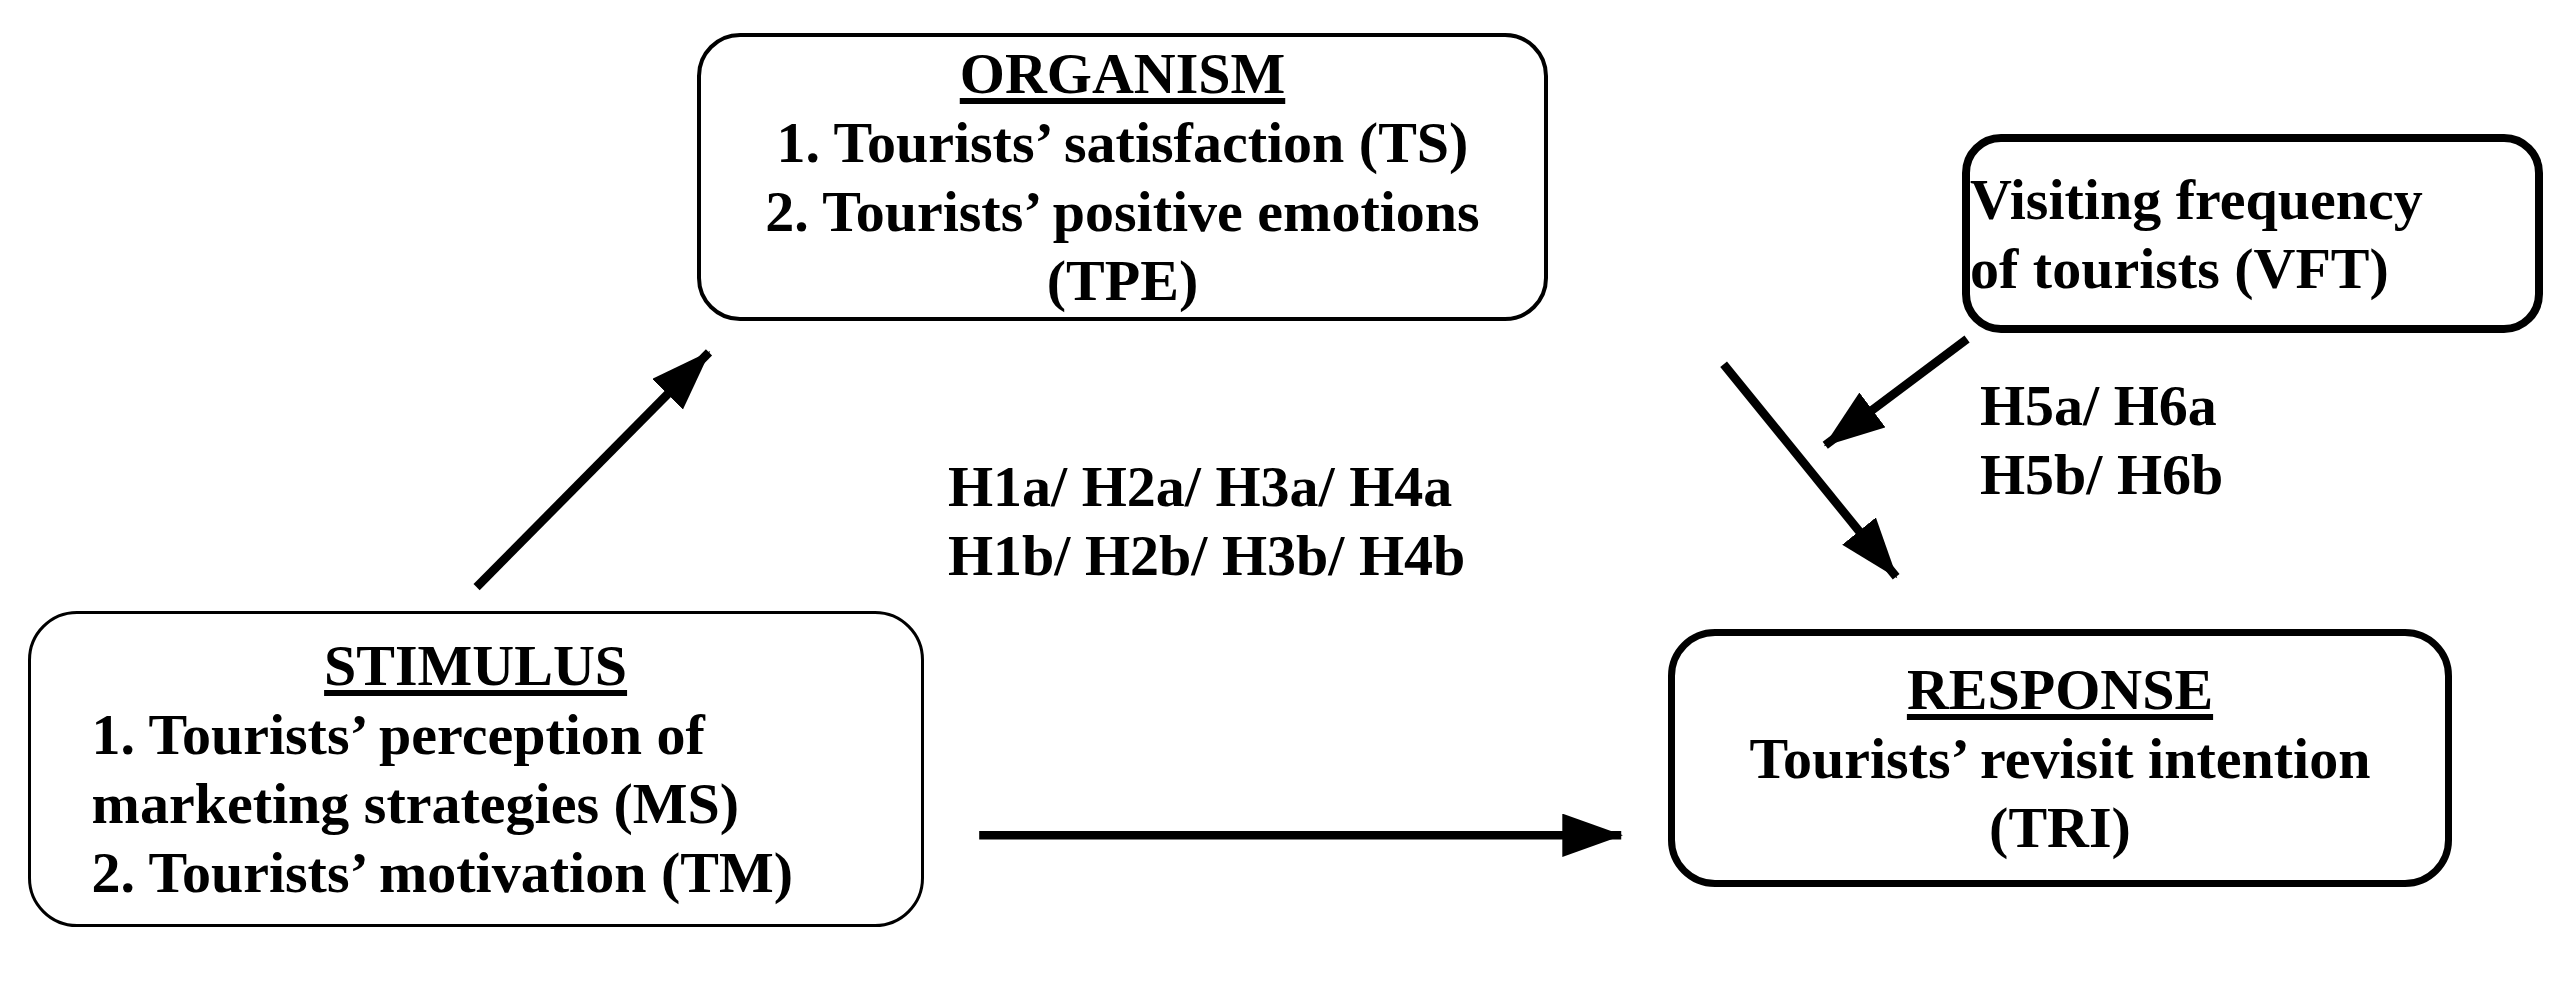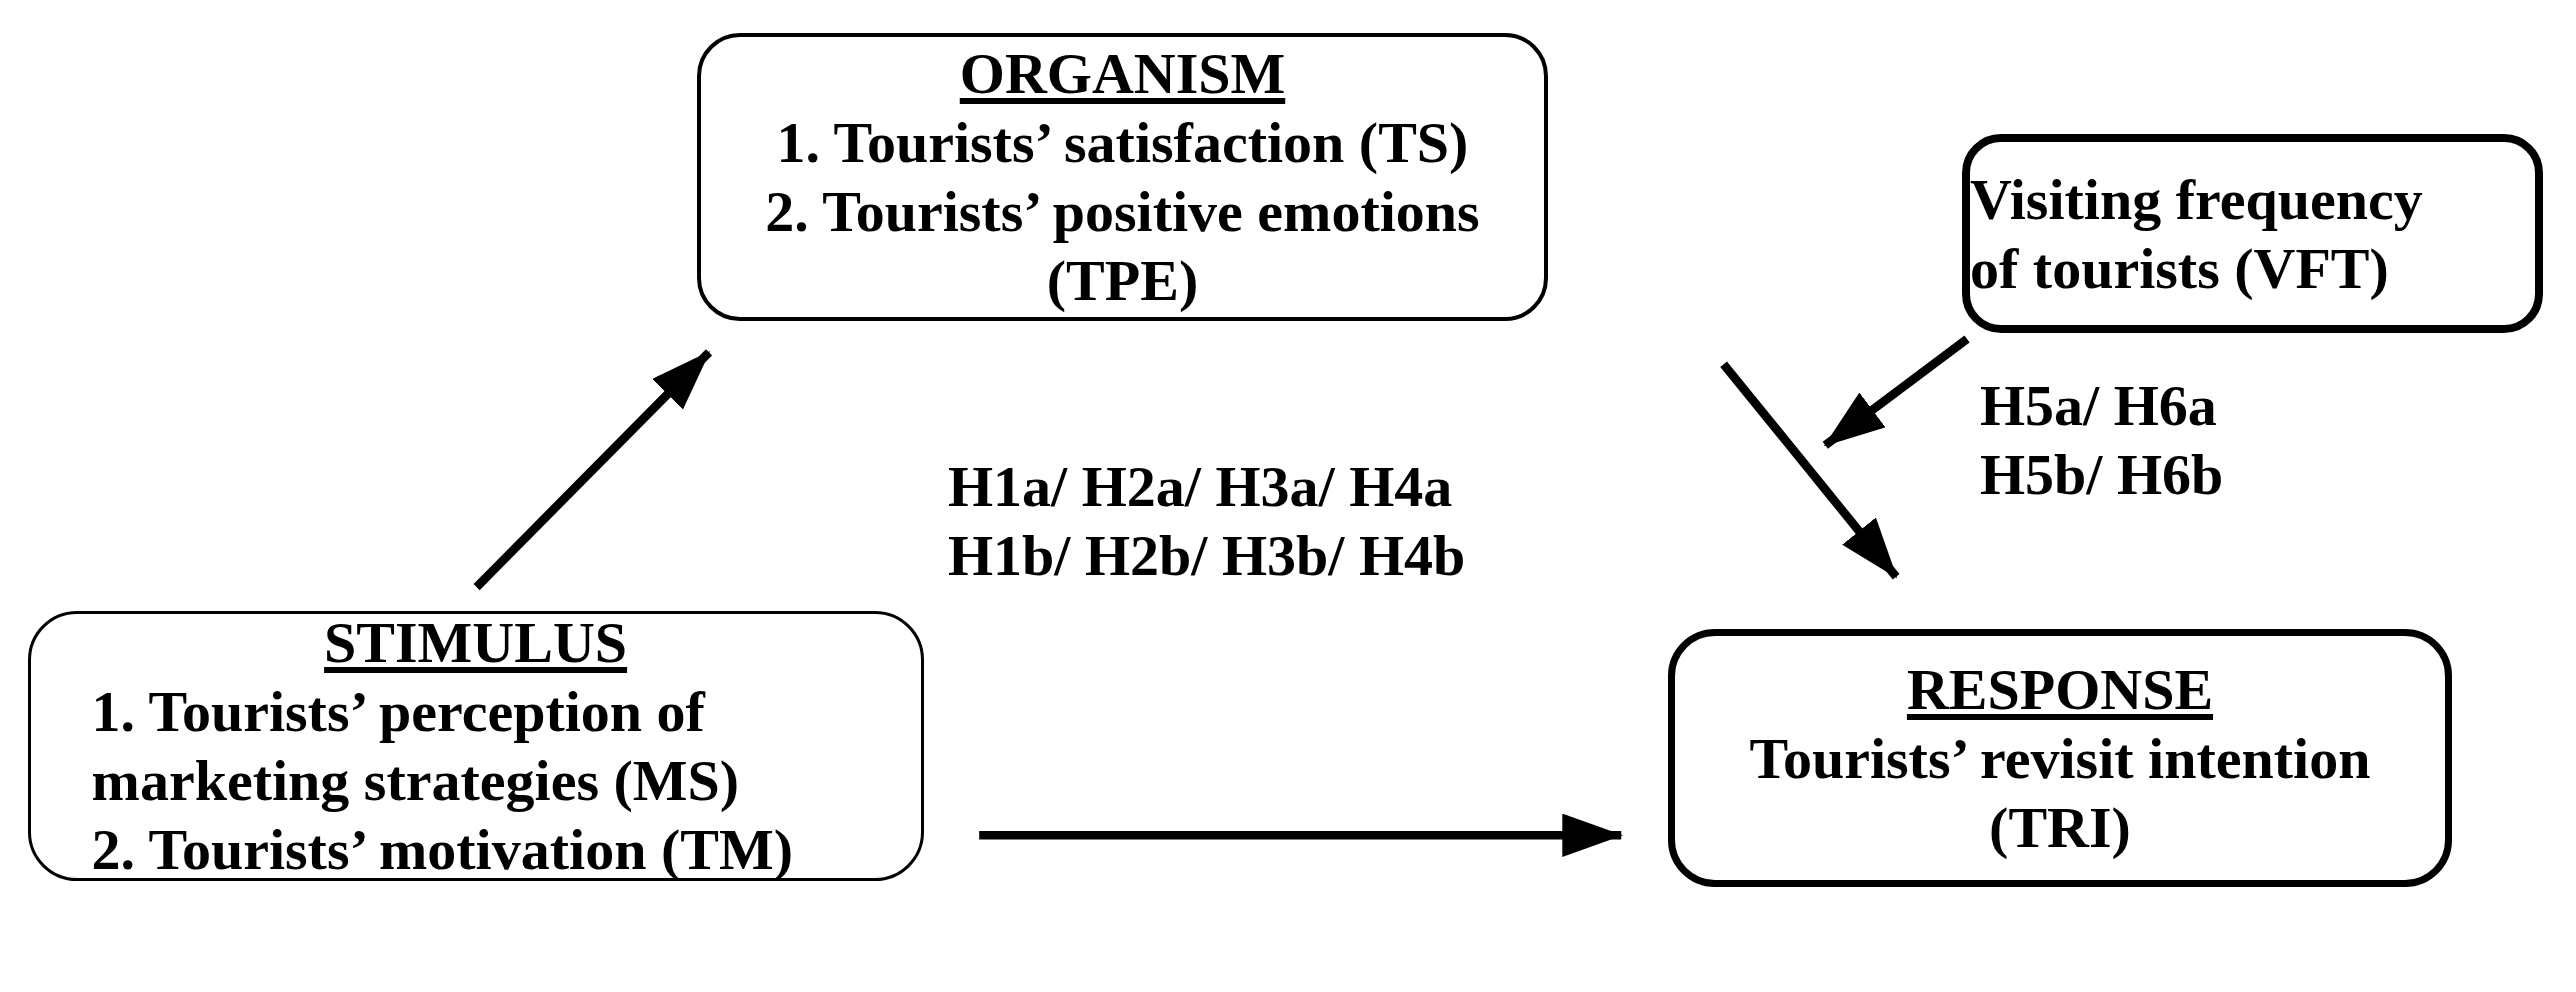--- a/index.html
+++ b/index.html
@@ -57,21 +57,21 @@
     width: 581px;
     height: 199px;
     border-width: 8.7px;
     border-radius: 39px;
     text-align: left;
   }
   #stimulus-box {
     left: 27.6px;
     top: 611px;
     width: 896px;
-    height: 270px;
+    height: 316px;
     border-width: 3.9px;
     border-radius: 49px;
     text-align: left;
   }
   #stimulus-box .item {
     padding-left: 61px;
   }
   #response-box {
     left: 1668px;
     top: 629px;

